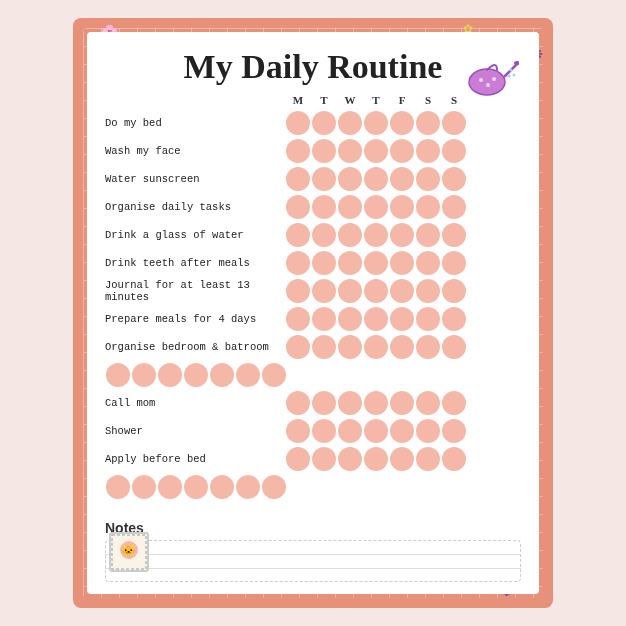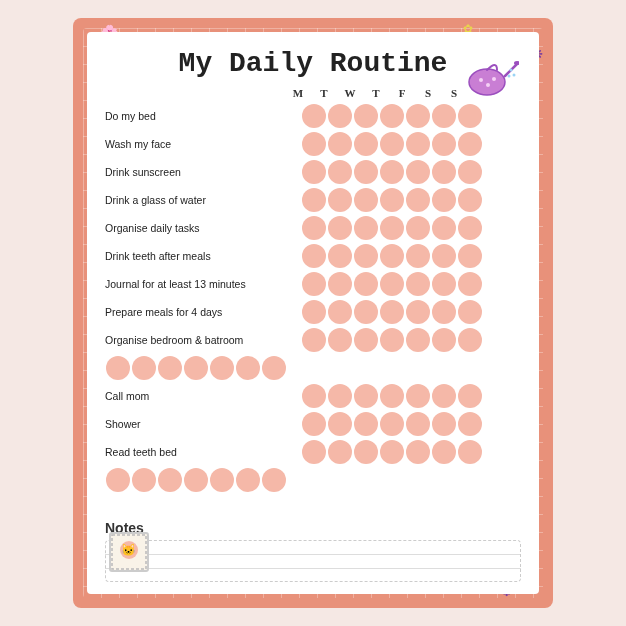--- a/index.html
+++ b/index.html
@@ -36,26 +36,26 @@
       left: 14px;
       right: 14px;
       bottom: 14px;
       background-color: #fff;
       border-radius: 4px;
       padding: 16px 18px 12px;
       display: flex;
       flex-direction: column;
     }
     .title {
-      font-size: 28px;
+      font-size: 34px;
       font-weight: bold;
       text-align: center;
       color: #222;
       margin-bottom: 8px;
-      font-family: Liberation Mono, monospace;
+      font-family: Liberation Serif, serif;
     }
     .tracker {
       flex: 1;
       display: flex;
       flex-direction: column;
     }
     .days-header {
       display: flex;
       margin-left: 180px;
       margin-bottom: 4px;
@@ -66,24 +66,24 @@
       font-size: 11px;
       font-weight: bold;
       color: #333;
     }
     .task-row {
       display: flex;
       align-items: center;
       margin-bottom: 2px;
     }
     .task-name {
-      width: 196px;
+      width: 180px;
       font-size: 10.5px;
       color: #222;
-      font-family: Liberation Sans, sans-serif;
+      font-family: Liberation Mono, monospace;
     }
     .circles {
       display: flex;
       gap: 0px;
     }
     .circle {
       width: 24px;
       height: 24px;
       border-radius: 50%;
       background-color: #f5b8a8;
@@ -212,21 +212,33 @@
               <div class="circle"></div>
               <div class="circle"></div>
               <div class="circle"></div>
               <div class="circle"></div>
               <div class="circle"></div>
               <div class="circle"></div>
               <div class="circle"></div>
             </div>
           </div>
           <div class="task-row">
-            <span class="task-name">Drink sunscreen</span>
+            <span class="task-name">Water sunscreen</span>
+            <div class="circles">
+              <div class="circle"></div>
+              <div class="circle"></div>
+              <div class="circle"></div>
+              <div class="circle"></div>
+              <div class="circle"></div>
+              <div class="circle"></div>
+              <div class="circle"></div>
+            </div>
+          </div>
+          <div class="task-row">
+            <span class="task-name">Organise daily tasks</span>
             <div class="circles">
               <div class="circle"></div>
               <div class="circle"></div>
               <div class="circle"></div>
               <div class="circle"></div>
               <div class="circle"></div>
               <div class="circle"></div>
               <div class="circle"></div>
             </div>
           </div>
@@ -236,32 +248,20 @@
               <div class="circle"></div>
               <div class="circle"></div>
               <div class="circle"></div>
               <div class="circle"></div>
               <div class="circle"></div>
               <div class="circle"></div>
               <div class="circle"></div>
             </div>
           </div>
           <div class="task-row">
-            <span class="task-name">Organise daily tasks</span>
-            <div class="circles">
-              <div class="circle"></div>
-              <div class="circle"></div>
-              <div class="circle"></div>
-              <div class="circle"></div>
-              <div class="circle"></div>
-              <div class="circle"></div>
-              <div class="circle"></div>
-            </div>
-          </div>
-          <div class="task-row">
             <span class="task-name">Drink teeth after meals</span>
             <div class="circles">
               <div class="circle"></div>
               <div class="circle"></div>
               <div class="circle"></div>
               <div class="circle"></div>
               <div class="circle"></div>
               <div class="circle"></div>
               <div class="circle"></div>
             </div>
@@ -331,21 +331,21 @@
               <div class="circle"></div>
               <div class="circle"></div>
               <div class="circle"></div>
               <div class="circle"></div>
               <div class="circle"></div>
               <div class="circle"></div>
               <div class="circle"></div>
             </div>
           </div>
           <div class="task-row">
-            <span class="task-name">Read teeth bed</span>
+            <span class="task-name">Apply before bed</span>
             <div class="circles">
               <div class="circle"></div>
               <div class="circle"></div>
               <div class="circle"></div>
               <div class="circle"></div>
               <div class="circle"></div>
               <div class="circle"></div>
               <div class="circle"></div>
             </div>
           </div>

